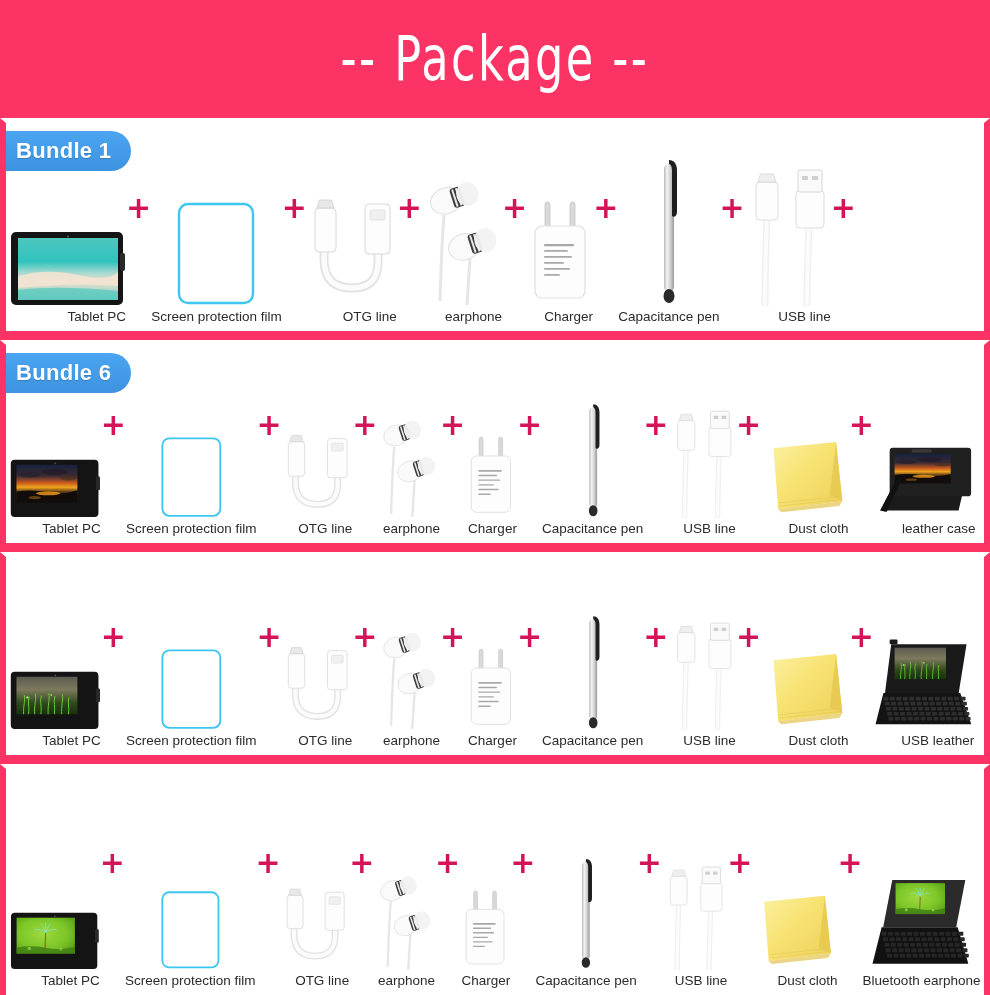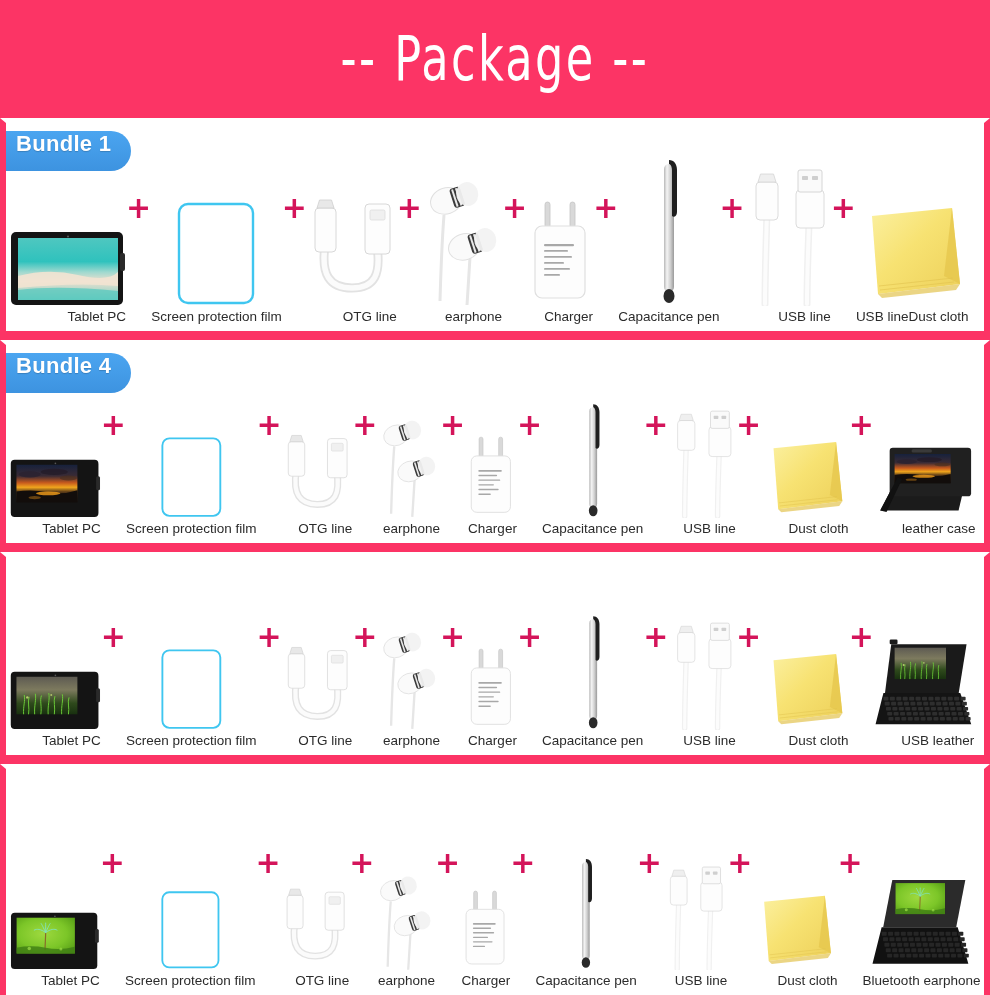--- a/index.html
+++ b/index.html
@@ -55,21 +55,21 @@
   .row.r3 { height: 212px; }
   .row.r4 { height: 231px; border-bottom: 0; }
 
   
   .badge {
     position: absolute; left: 0; top: 8px;
     height: 40px; min-width: 100px;
     background: linear-gradient(180deg,#4ba5f0 0%,#3d93e0 100%);
     border-top-right-radius: 22px;
     border-bottom-right-radius: 22px;
-    display: flex; 
+    display: flex; align-items: center;
     padding: 0 20px 0 10px;
     z-index: 5;
   }
   .badge-text {
     color: #ffffff; font-size: 22px; font-weight: bold;
     letter-spacing: 0.3px; white-space: nowrap;
     text-shadow: 0 1px 1px rgba(0,0,0,0.18);
   }
 
   
@@ -240,46 +240,25 @@
     <path d="M13,16 L15.5,8 L28.5,8 L31,16 Z" fill="#efefef" stroke="#d6d6d6" stroke-width="0.8"></path>
     <rect x="51" y="24" width="28" height="38" rx="4" fill="#fdfdfd" stroke="#dcdcdc" stroke-width="1"></rect>
     <rect x="53" y="4" width="24" height="22" rx="2" fill="#fafafa" stroke="#d6d6d6" stroke-width="1"></rect>
     <rect x="57" y="10" width="6" height="4" rx="0.8" fill="#cfcfcf"></rect>
     <rect x="67" y="10" width="6" height="4" rx="0.8" fill="#cfcfcf"></rect>
   </svg>
             </div>
             <div class="caption">USB line</div>
           </div>
           <div class="plus">+</div>
-          <div class="item">
-            <div class="art">
-              <svg width="112" height="108" viewBox="0 0 112 108">
-    <defs>
-                  <linearGradient id="clothG" x1="0" y1="0" x2="1" y2="1">
-      <stop offset="0%" stop-color="#fbf0a0"></stop>
-                    <stop offset="45%" stop-color="#f7e272"></stop>
-      <stop offset="100%" stop-color="#edd05a"></stop>
-                  </linearGradient>
-                </defs>
-    <path d="M16,18 L96,10 L104,86 L22,96 Z" fill="url(#clothG)"></path>
-    <path d="M96,10 L104,86 L88,78 Z" fill="#e6c74e" opacity="0.8"></path>
-    <path d="M22,96 L104,86 L100,92 L26,100 Z" fill="#e2c350" opacity="0.7"></path>
-    <g stroke="#dfc04c" stroke-width="0.8" opacity="0.7">
-      <path d="M24,92 L98,84"></path>
-                  <path d="M23,88 L97,80"></path>
-    </g>
-  </svg>
-            </div>
-            <div class="caption">USB lineDust cloth</div>
-          </div>
         </div>
       </div>
       <div class="row r2">
         <div class="badge">
-          <span class="badge-text">Bundle 4</span>
+          <span class="badge-text">Bundle 6</span>
         </div>
         <div class="items">
           <div class="item">
             <div class="art">
               <svg width="90.8" height="58.8" viewBox="0 0 116 75">
     <rect x="1" y="1" width="112" height="73" rx="5" fill="#141414"></rect>
     <rect x="110" y="22" width="5" height="18" rx="2" fill="#2a2a2a"></rect>
     <circle cx="58" cy="5.5" r="1.1" fill="#555"></circle>
     <svg x="8" y="7" width="78.4" height="48.6" viewBox="0 0 100 62" preserveAspectRatio="none">
       <defs>

